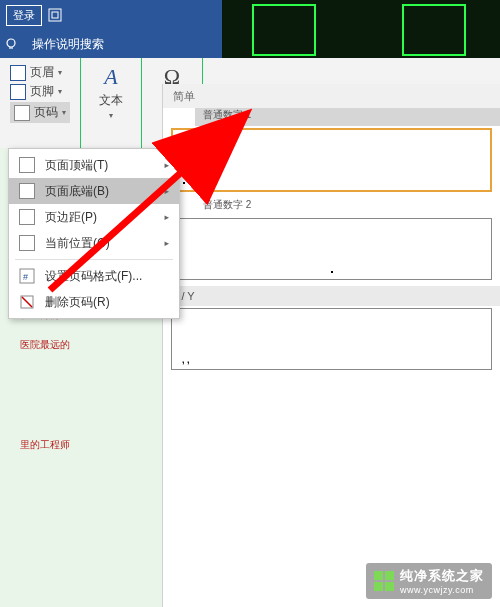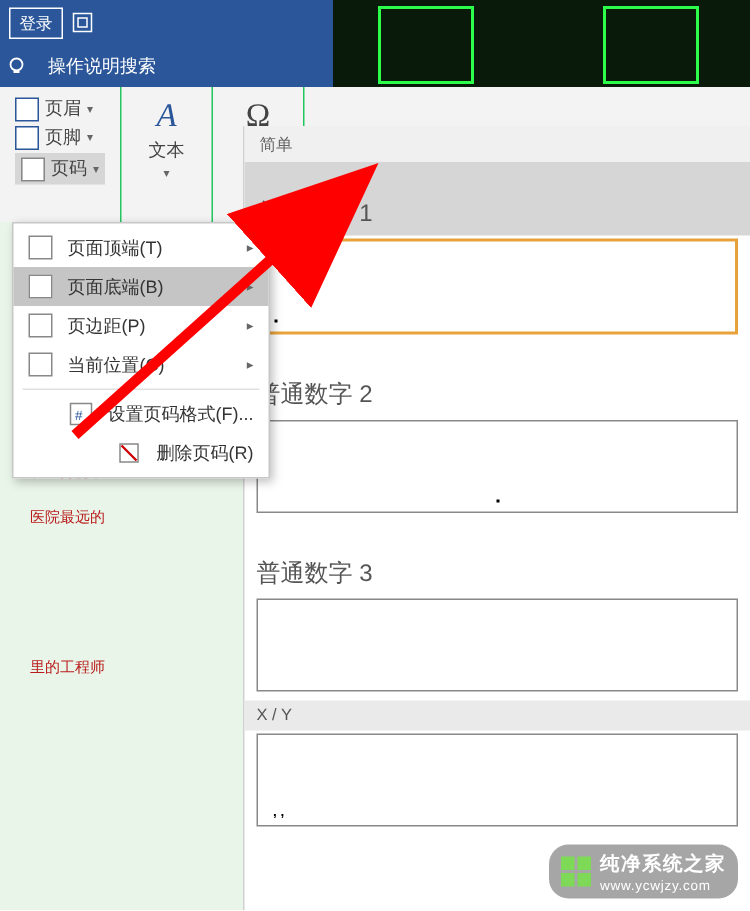--- a/index.html
+++ b/index.html
@@ -13,44 +13,44 @@
   .subbar .share{margin-left:auto;margin-right:14px;display:flex;align-items:center;gap:4px;}
   .ribbon{height:90px;background:#f3f3f3;border-bottom:1px solid #d0d0d0;display:flex;position:relative;}
   .rgroup{padding:6px 10px;display:flex;flex-direction:column;gap:2px;border-right:1px solid #22c55e;}
   .rrow{display:flex;align-items:center;gap:4px;color:#444;}
   .ico{width:16px;height:16px;display:inline-block;}
   .ico-doc{background:linear-gradient(#fff,#fff);border:1px solid #2b579a;box-sizing:border-box;}
   .bigbtn{width:40px;display:flex;flex-direction:column;align-items:center;gap:2px;color:#444;}
   .bigbtn .big{font-size:22px;font-family:"Times New Roman",serif;}
   .drop{font-size:8px;color:#666;}
   .dropdown{position:absolute;top:90px;left:8px;width:170px;background:#fff;border:1px solid #c7c7c7;box-shadow:2px 2px 6px rgba(0,0,0,0.25);padding:3px 0;z-index:20;}
-  .dd-item{display:flex;align-items:center;height:26px;padding:0 10px;gap:10px;color:#333;position:relative;justify-content:flex-end;}
+  .dd-item{display:flex;align-items:center;height:26px;padding:0 10px;gap:10px;color:#333;position:relative;}
   .dd-item.hover{background:#c5c5c5;}
   .dd-item .arrow{margin-left:auto;font-size:9px;color:#666;}
   .dd-sep{height:1px;background:#e0e0e0;margin:3px 6px;}
   .ddico{width:16px;height:16px;display:inline-block;border:1px solid #888;box-sizing:border-box;background:#fff;}
   .gallery{position:absolute;left:162px;top:84px;right:0;bottom:0;background:#fff;border-left:1px solid #d0d0d0;overflow:hidden;z-index:15;}
   .gal-head{height:24px;background:#f0f0f0;display:flex;align-items:center;padding-left:10px;color:#666;font-size:11px;}
   .gal-body{padding:0;}
-  .gal-label{font-size:16px;color:#555;padding:24px 0 4px 8px;}
+  .gal-label{font-size:10px;color:#555;padding:0 0 4px 8px;margin-left:32px;}
   .gal-item{margin:0 0 0 0;}
   .gal-item.sel .gal-label{background:#d6d6d6;}
   .thumb{margin:2px 8px 6px 8px;height:60px;border:1px solid #888;background:#fff;position:relative;}
   .gal-item.sel .thumb{border:2px solid #e8a23a;}
   .thumb.center::after{content:"";position:absolute;left:50%;bottom:6px;transform:translateX(-50%);width:2px;height:2px;background:#000;}
   .thumb.left::after{content:"";position:absolute;left:10px;bottom:6px;width:2px;height:2px;background:#000;}
   .xy-head{background:#eaeaea;color:#555;font-weight:normal;padding:4px 8px;font-size:11px;}
   .doc-bg{position:absolute;left:0;top:148px;width:162px;bottom:0;background:#e9f5e9;z-index:1;}
   .doc-bg .line{color:#b91c1c;font-size:10px;padding-left:20px;position:absolute;}
   .redarrow{position:absolute;z-index:40;pointer-events:none;}
   .dark-img{position:absolute;top:0;left:222px;right:0;height:58px;background:#0a1a0a;z-index:0;overflow:hidden;}
   .dark-img::before,.dark-img::after{content:"";position:absolute;border:2px solid #2bff4a;width:60px;height:48px;top:4px;}
   .dark-img::before{left:30px;}
   .dark-img::after{left:180px;}
-  .watermark{position:absolute;right:8px;bottom:8px;z-index:50;display:flex;align-items:center;gap:6px;color:#fff;background:rgba(0,0,0,0.35);padding:4px 8px;border-radius:13px;}
+  .watermark{position:absolute;right:8px;bottom:8px;z-index:50;display:flex;align-items:center;gap:6px;color:#fff;background:rgba(0,0,0,0.35);padding:4px 8px;border-radius:3px;}
   .wm-logo{width:20px;height:20px;display:grid;grid-template-columns:1fr 1fr;grid-template-rows:1fr 1fr;gap:2px;}
   .wm-logo span{background:#7ed957;}
   .wm-text{font-size:13px;font-weight:bold;letter-spacing:1px;}
   .wm-url{font-size:9px;display:block;letter-spacing:0.5px;}
   svg{display:block;}
 </style>
 </head>
 <body>
 
 <div class="dark-img"></div>
@@ -178,26 +178,20 @@
   <div class="gal-head">简单</div>
   <div class="gal-body">
     <div class="gal-item sel">
       <div class="gal-label">普通数字 1</div>
       <div class="thumb left"></div>
     </div>
     <div class="gal-item">
       <div class="gal-label">普通数字 2</div>
       <div class="thumb center"></div>
     </div>
-    <div class="gal-item">
-      <div class="gal-label">普通数字 3</div>
-      <div class="thumb" style="height:60px;">
-          <span style="position:absolute;right:10px;bottom:4px;font-size:9px;"></span>
-        </div>
-    </div>
     <div class="xy-head">X / Y</div>
     <div class="gal-item">
       <div class="thumb">
           <span style="position:absolute;left:10px;bottom:4px;font-size:9px;font-weight:bold;">, ,</span>
         </div>
     </div>
   </div>
 </div>
 
 <svg class="redarrow" width="220" height="200" style="left:40px;top:100px;">

